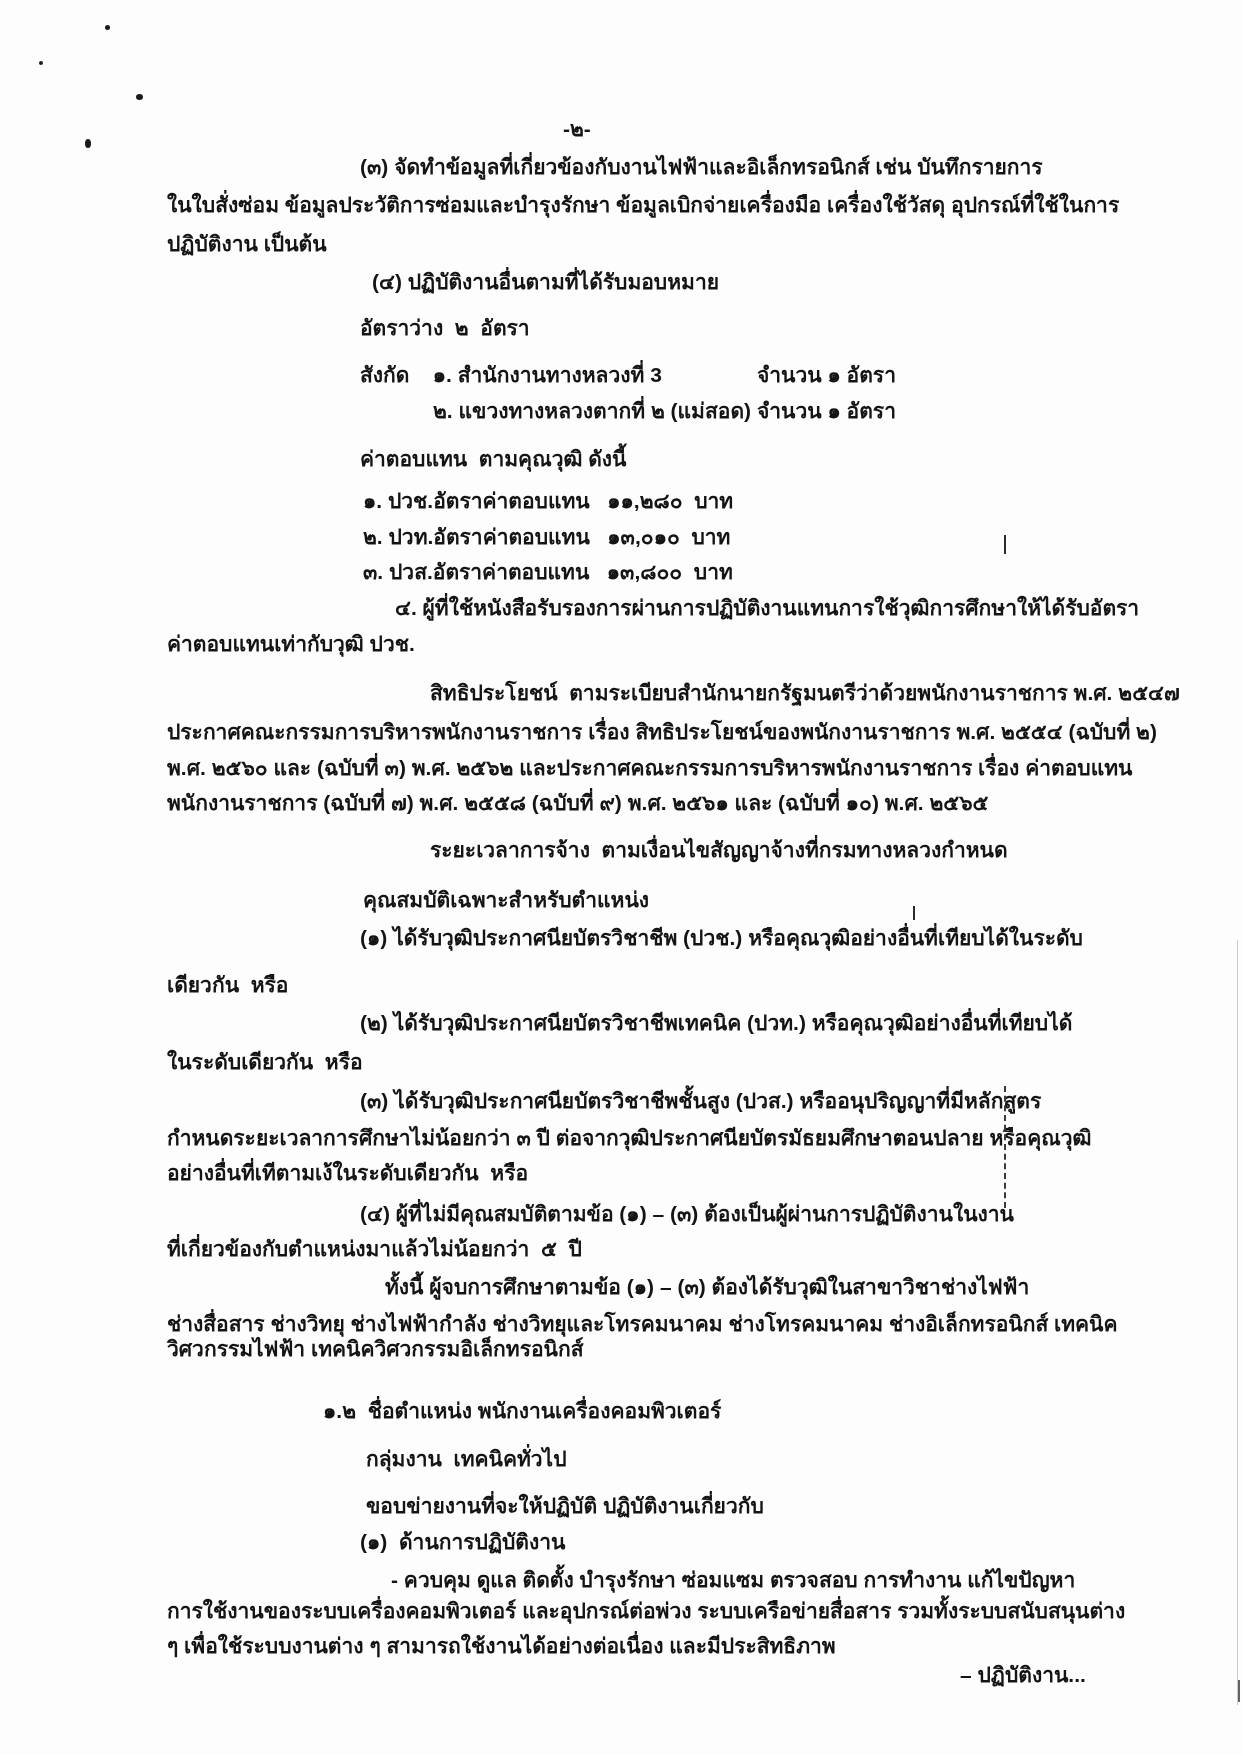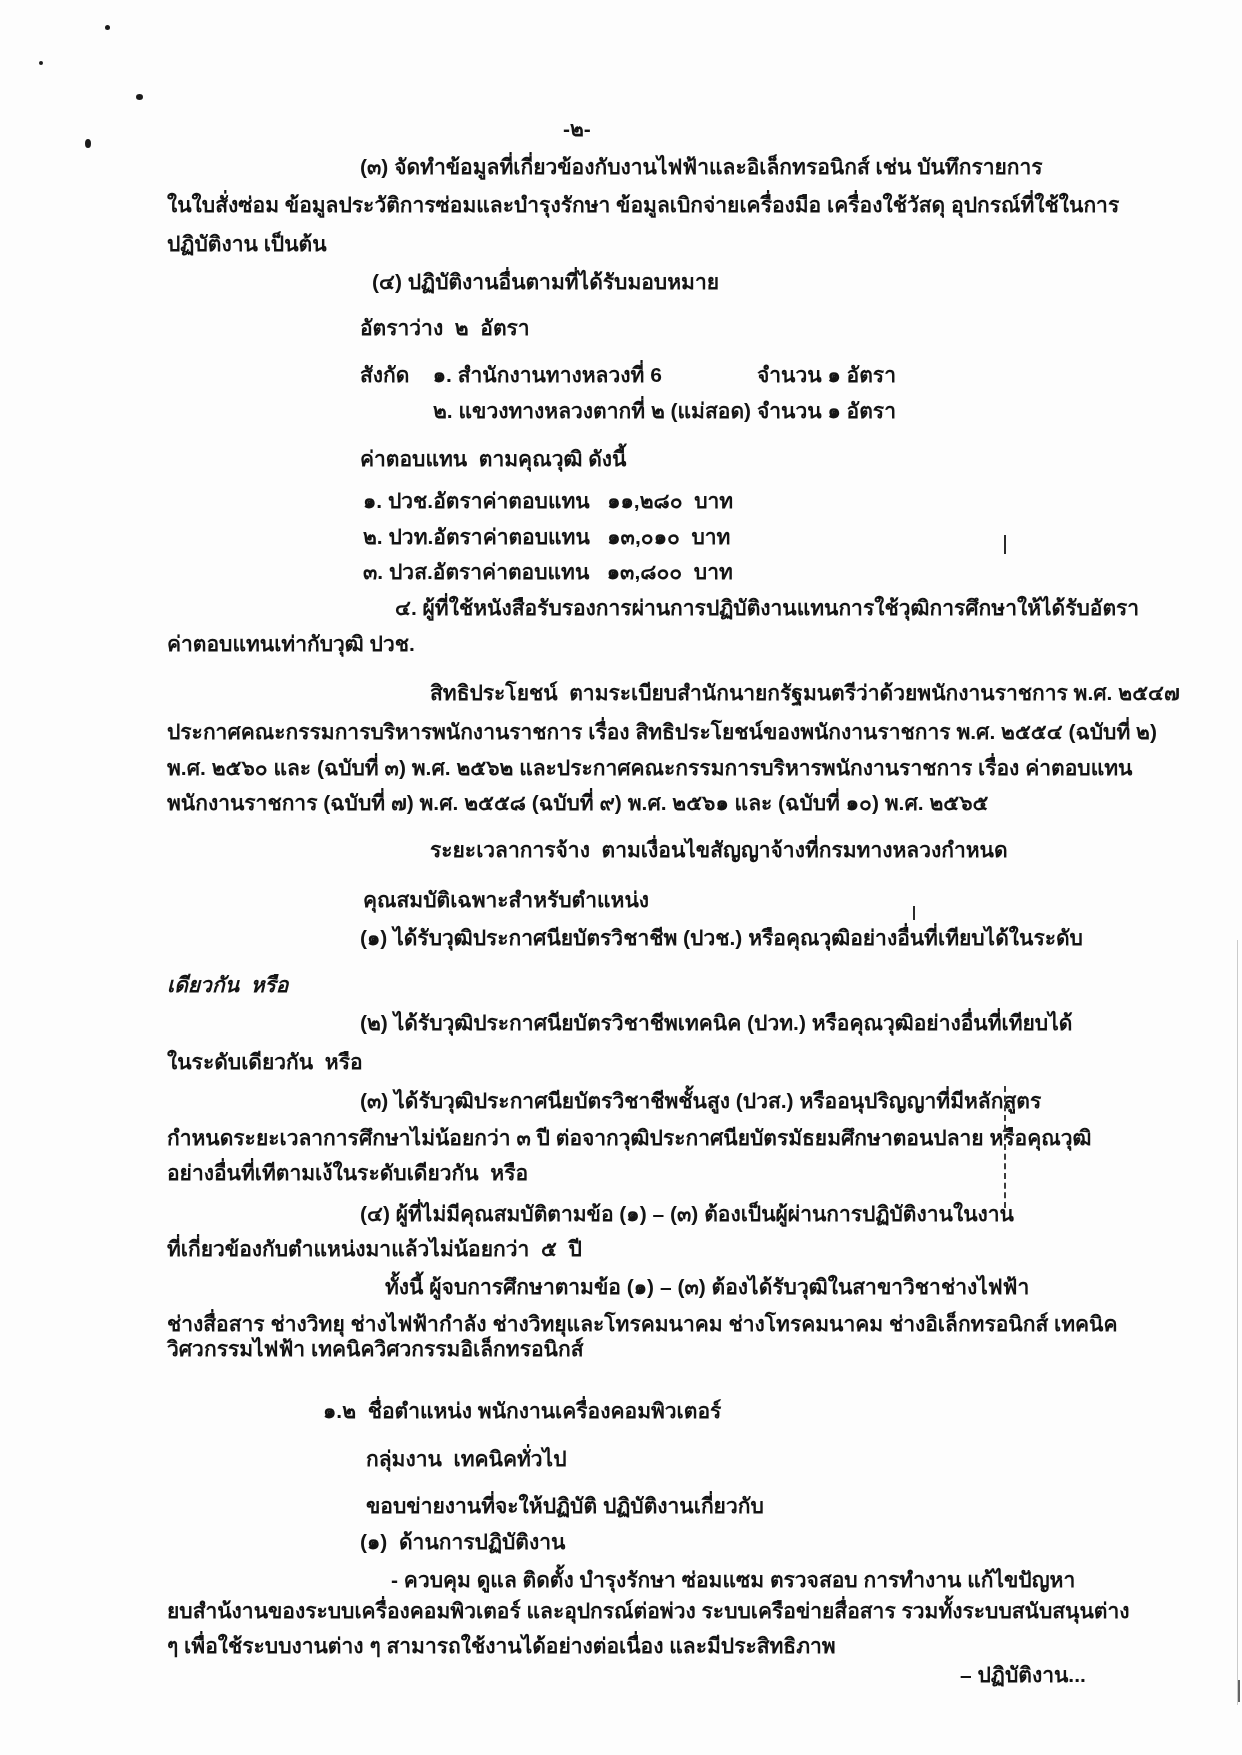--- a/index.html
+++ b/index.html
@@ -66,54 +66,54 @@
 <div id="scan-page">
 
   <div class="page-number">-๒-</div>
 
   <div id="text-layer">
       <div class="line" style="left: 360px; top: 155px;">(๓) จัดทำข้อมูลที่เกี่ยวข้องกับงานไฟฟ้าและอิเล็กทรอนิกส์ เช่น บันทึกรายการ</div>
       <div class="line" style="left: 167px; top: 193px;">ในใบสั่งซ่อม ข้อมูลประวัติการซ่อมและบำรุงรักษา ข้อมูลเบิกจ่ายเครื่องมือ เครื่องใช้วัสดุ อุปกรณ์ที่ใช้ในการ</div>
       <div class="line" style="left: 167px; top: 232px;">ปฏิบัติงาน เป็นต้น</div>
       <div class="line" style="left: 372px; top: 270px;">(๔) ปฏิบัติงานอื่นตามที่ได้รับมอบหมาย</div>
       <div class="line" style="left: 360px; top: 316px;">อัตราว่าง  ๒  อัตรา</div>
-      <div class="line" style="left: 360px; top: 363px;">สังกัด    ๑. สำนักงานทางหลวงที่ 6</div>
+      <div class="line" style="left: 360px; top: 363px;">สังกัด    ๑. สำนักงานทางหลวงที่ 3</div>
       <div class="line" style="left: 757px; top: 363px;">จำนวน ๑ อัตรา</div>
       <div class="line" style="left: 433px; top: 399px;">๒. แขวงทางหลวงตากที่ ๒ (แม่สอด)</div>
       <div class="line" style="left: 757px; top: 399px;">จำนวน ๑ อัตรา</div>
       <div class="line" style="left: 360px; top: 447px;">ค่าตอบแทน  ตามคุณวุฒิ ดังนี้</div>
       <div class="line" style="left: 363px; top: 489px;">๑. ปวช.อัตราค่าตอบแทน   ๑๑,๒๘๐  บาท</div>
       <div class="line" style="left: 363px; top: 525px;">๒. ปวท.อัตราค่าตอบแทน   ๑๓,๐๑๐  บาท</div>
       <div class="line" style="left: 363px; top: 560px;">๓. ปวส.อัตราค่าตอบแทน   ๑๓,๘๐๐  บาท</div>
       <div class="line" style="left: 395px; top: 596px;">๔. ผู้ที่ใช้หนังสือรับรองการผ่านการปฏิบัติงานแทนการใช้วุฒิการศึกษาให้ได้รับอัตรา</div>
       <div class="line" style="left: 167px; top: 632px;">ค่าตอบแทนเท่ากับวุฒิ ปวช.</div>
       <div class="line" style="left: 430px; top: 681px;">สิทธิประโยชน์  ตามระเบียบสำนักนายกรัฐมนตรีว่าด้วยพนักงานราชการ พ.ศ. ๒๕๔๗</div>
       <div class="line" style="left: 167px; top: 720px;">ประกาศคณะกรรมการบริหารพนักงานราชการ เรื่อง สิทธิประโยชน์ของพนักงานราชการ พ.ศ. ๒๕๕๔ (ฉบับที่ ๒)</div>
       <div class="line" style="left: 167px; top: 756px;">พ.ศ. ๒๕๖๐ และ (ฉบับที่ ๓) พ.ศ. ๒๕๖๒ และประกาศคณะกรรมการบริหารพนักงานราชการ เรื่อง ค่าตอบแทน</div>
       <div class="line" style="left: 167px; top: 791px;">พนักงานราชการ (ฉบับที่ ๗) พ.ศ. ๒๕๕๘ (ฉบับที่ ๙) พ.ศ. ๒๕๖๑ และ (ฉบับที่ ๑๐) พ.ศ. ๒๕๖๕</div>
       <div class="line" style="left: 430px; top: 838px;">ระยะเวลาการจ้าง  ตามเงื่อนไขสัญญาจ้างที่กรมทางหลวงกำหนด</div>
       <div class="line" style="left: 363px; top: 888px;">คุณสมบัติเฉพาะสำหรับตำแหน่ง</div>
       <div class="line" style="left: 360px; top: 926px;">(๑) ได้รับวุฒิประกาศนียบัตรวิชาชีพ (ปวช.) หรือคุณวุฒิอย่างอื่นที่เทียบได้ในระดับ</div>
-      <div class="line" style="left: 167px; top: 973px; font-style: italic;">เดียวกัน  หรือ</div>
+      <div class="line" style="left: 167px; top: 973px;">เดียวกัน  หรือ</div>
       <div class="line" style="left: 360px; top: 1011px;">(๒) ได้รับวุฒิประกาศนียบัตรวิชาชีพเทคนิค (ปวท.) หรือคุณวุฒิอย่างอื่นที่เทียบได้</div>
       <div class="line" style="left: 167px; top: 1050px;">ในระดับเดียวกัน  หรือ</div>
       <div class="line" style="left: 360px; top: 1089px;">(๓) ได้รับวุฒิประกาศนียบัตรวิชาชีพชั้นสูง (ปวส.) หรืออนุปริญญาที่มีหลักสูตร</div>
       <div class="line" style="left: 167px; top: 1126px;">กำหนดระยะเวลาการศึกษาไม่น้อยกว่า ๓ ปี ต่อจากวุฒิประกาศนียบัตรมัธยมศึกษาตอนปลาย หรือคุณวุฒิ</div>
       <div class="line" style="left: 167px; top: 1161px;">อย่างอื่นที่เทีตามเง้ในระดับเดียวกัน  หรือ</div>
       <div class="line" style="left: 360px; top: 1202px;">(๔) ผู้ที่ไม่มีคุณสมบัติตามข้อ (๑) – (๓) ต้องเป็นผู้ผ่านการปฏิบัติงานในงาน</div>
       <div class="line" style="left: 167px; top: 1237px;">ที่เกี่ยวข้องกับตำแหน่งมาแล้วไม่น้อยกว่า  ๕  ปี</div>
       <div class="line" style="left: 385px; top: 1275px;">ทั้งนี้ ผู้จบการศึกษาตามข้อ (๑) – (๓) ต้องได้รับวุฒิในสาขาวิชาช่างไฟฟ้า</div>
       <div class="line" style="left: 167px; top: 1312px;">ช่างสื่อสาร ช่างวิทยุ ช่างไฟฟ้ากำลัง ช่างวิทยุและโทรคมนาคม ช่างโทรคมนาคม ช่างอิเล็กทรอนิกส์ เทคนิค</div>
       <div class="line" style="left: 167px; top: 1337px; text-align: center;">วิศวกรรมไฟฟ้า เทคนิควิศวกรรมอิเล็กทรอนิกส์</div>
       <div class="line" style="left: 323px; top: 1399px;">๑.๒  ชื่อตำแหน่ง พนักงานเครื่องคอมพิวเตอร์</div>
       <div class="line" style="left: 366px; top: 1447px;">กลุ่มงาน  เทคนิคทั่วไป</div>
       <div class="line" style="left: 366px; top: 1494px;">ขอบข่ายงานที่จะให้ปฏิบัติ ปฏิบัติงานเกี่ยวกับ</div>
       <div class="line" style="left: 360px; top: 1530px;">(๑)  ด้านการปฏิบัติงาน</div>
       <div class="line" style="left: 391px; top: 1568px;">- ควบคุม ดูแล ติดตั้ง บำรุงรักษา ซ่อมแซม ตรวจสอบ การทำงาน แก้ไขปัญหา</div>
-      <div class="line" style="left: 167px; top: 1599px;">ยบสำน้งานของระบบเครื่องคอมพิวเตอร์ และอุปกรณ์ต่อพ่วง ระบบเครือข่ายสื่อสาร รวมทั้งระบบสนับสนุนต่าง</div>
+      <div class="line" style="left: 167px; top: 1599px;">การใช้งานของระบบเครื่องคอมพิวเตอร์ และอุปกรณ์ต่อพ่วง ระบบเครือข่ายสื่อสาร รวมทั้งระบบสนับสนุนต่าง</div>
       <div class="line" style="left: 167px; top: 1634px;">ๆ เพื่อใช้ระบบงานต่าง ๆ สามารถใช้งานได้อย่างต่อเนื่อง และมีประสิทธิภาพ</div>
       <div class="line" style="left: 960px; top: 1663px;">– ปฏิบัติงาน...</div>
     </div>
 
   <div class="speck" style="left:105px; top:25px; width:5px; height:5px;"></div>
   <div class="speck" style="left:39px; top:61px; width:4px; height:4px;"></div>
   <div class="speck" style="left:136px; top:94px; width:7px; height:6px;"></div>
   <div class="speck" style="left:85px; top:139px; width:6px; height:9px;"></div>
 
   <div class="tick-mark" style="left:1004px; top:535px; height:19px;"></div>

